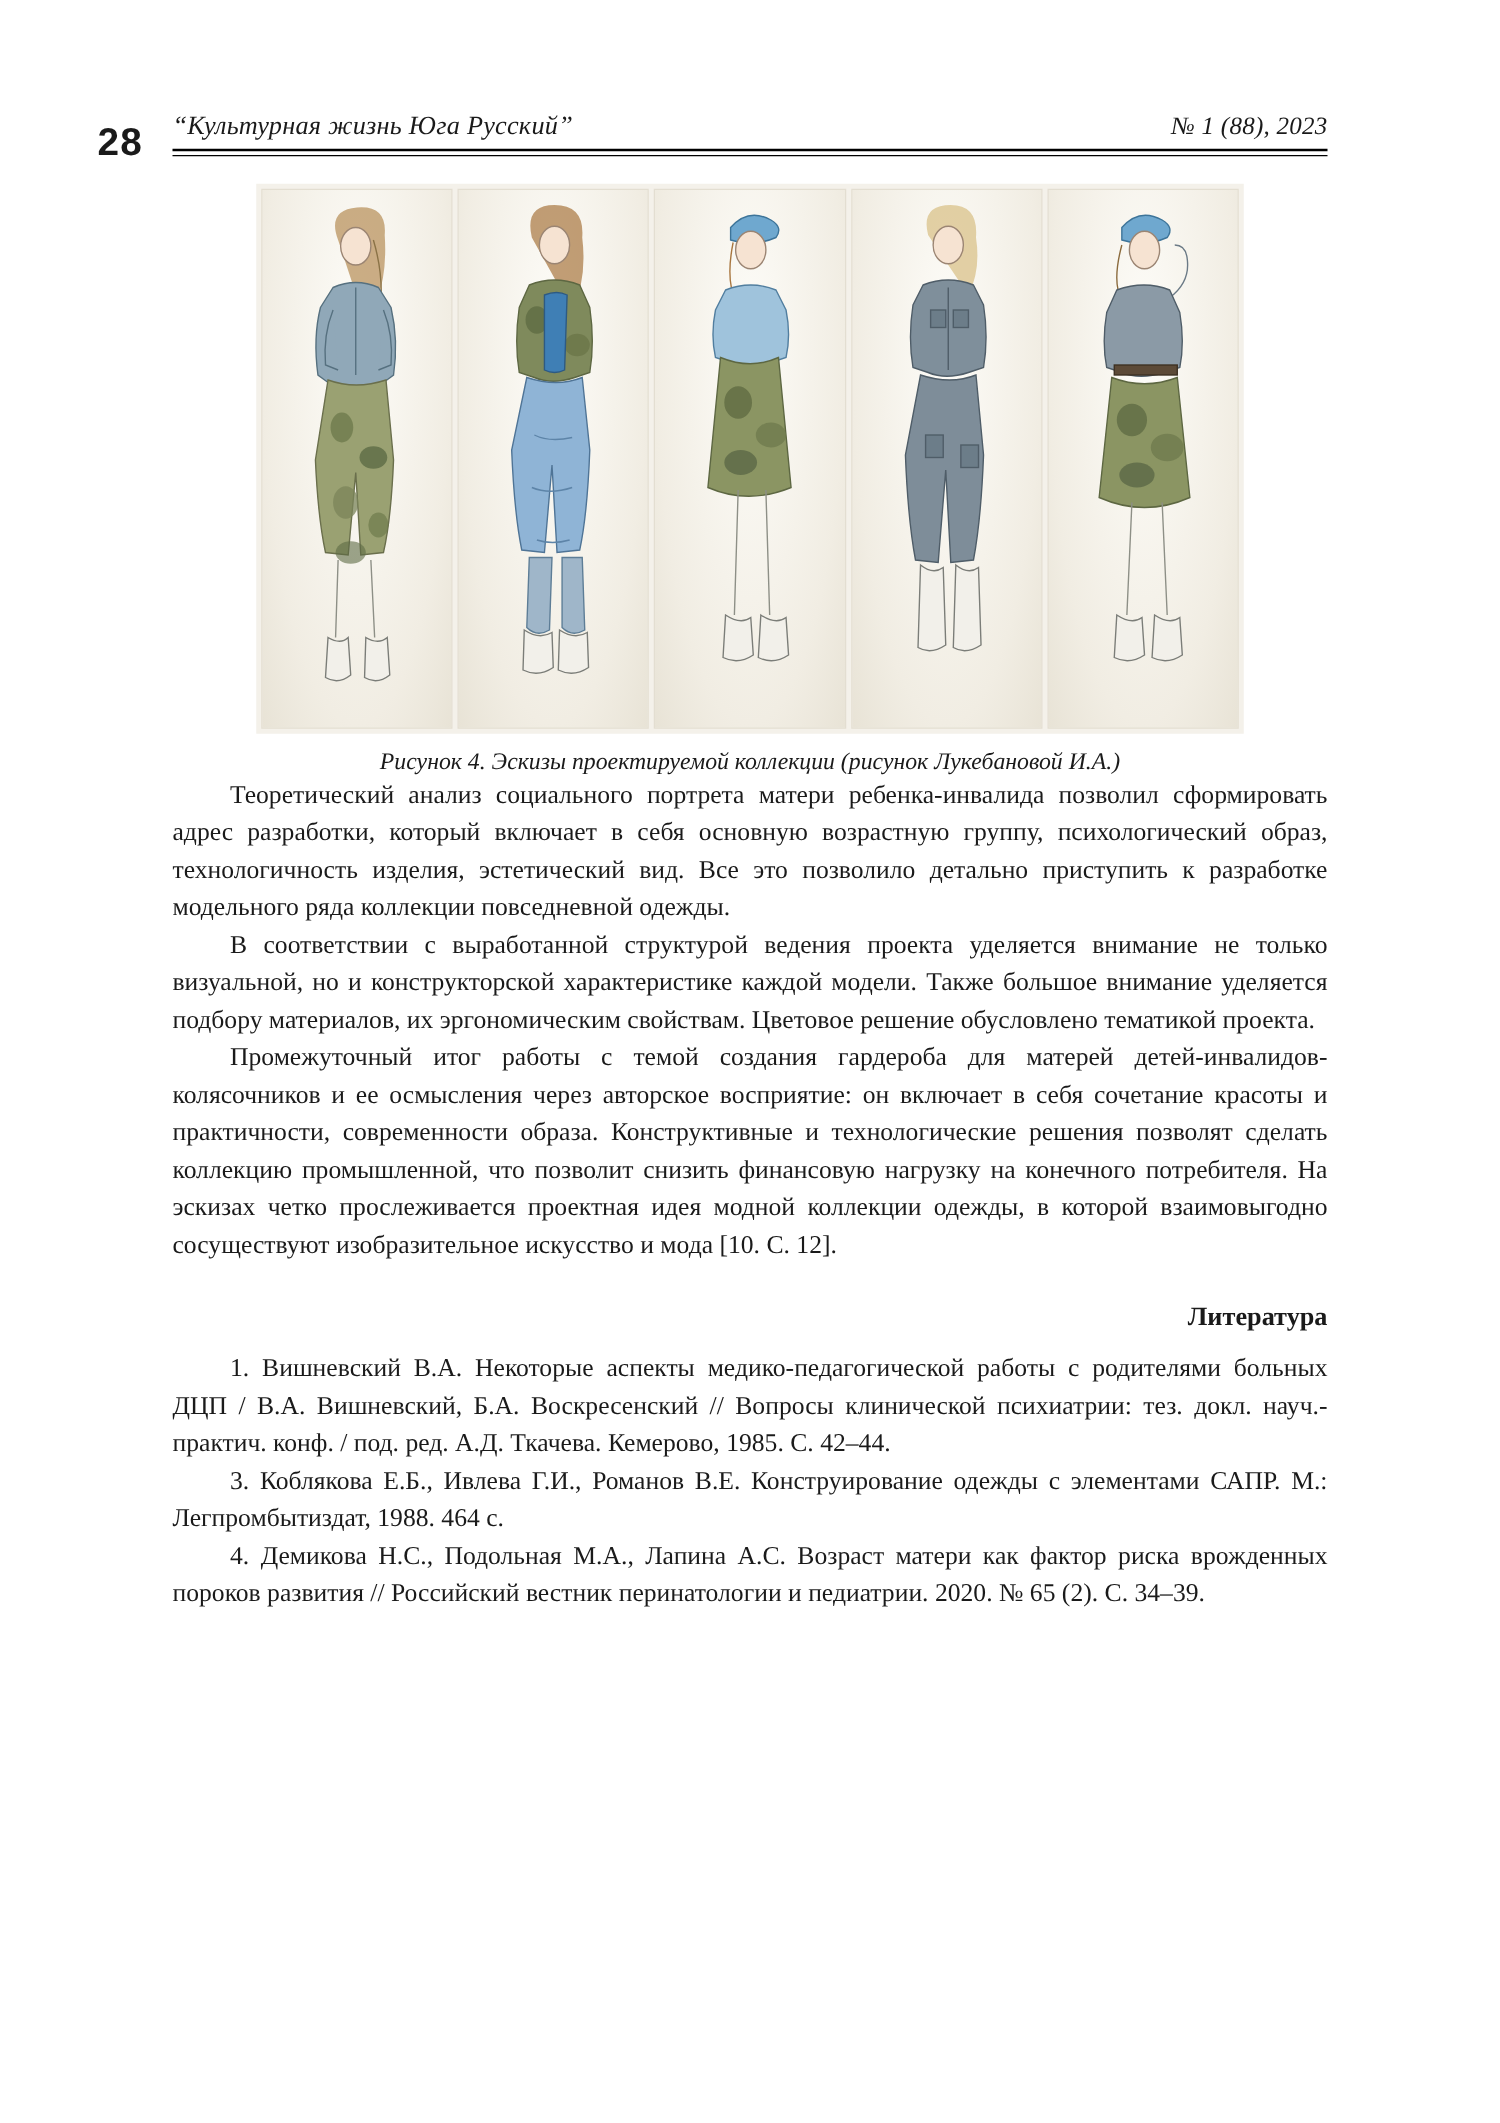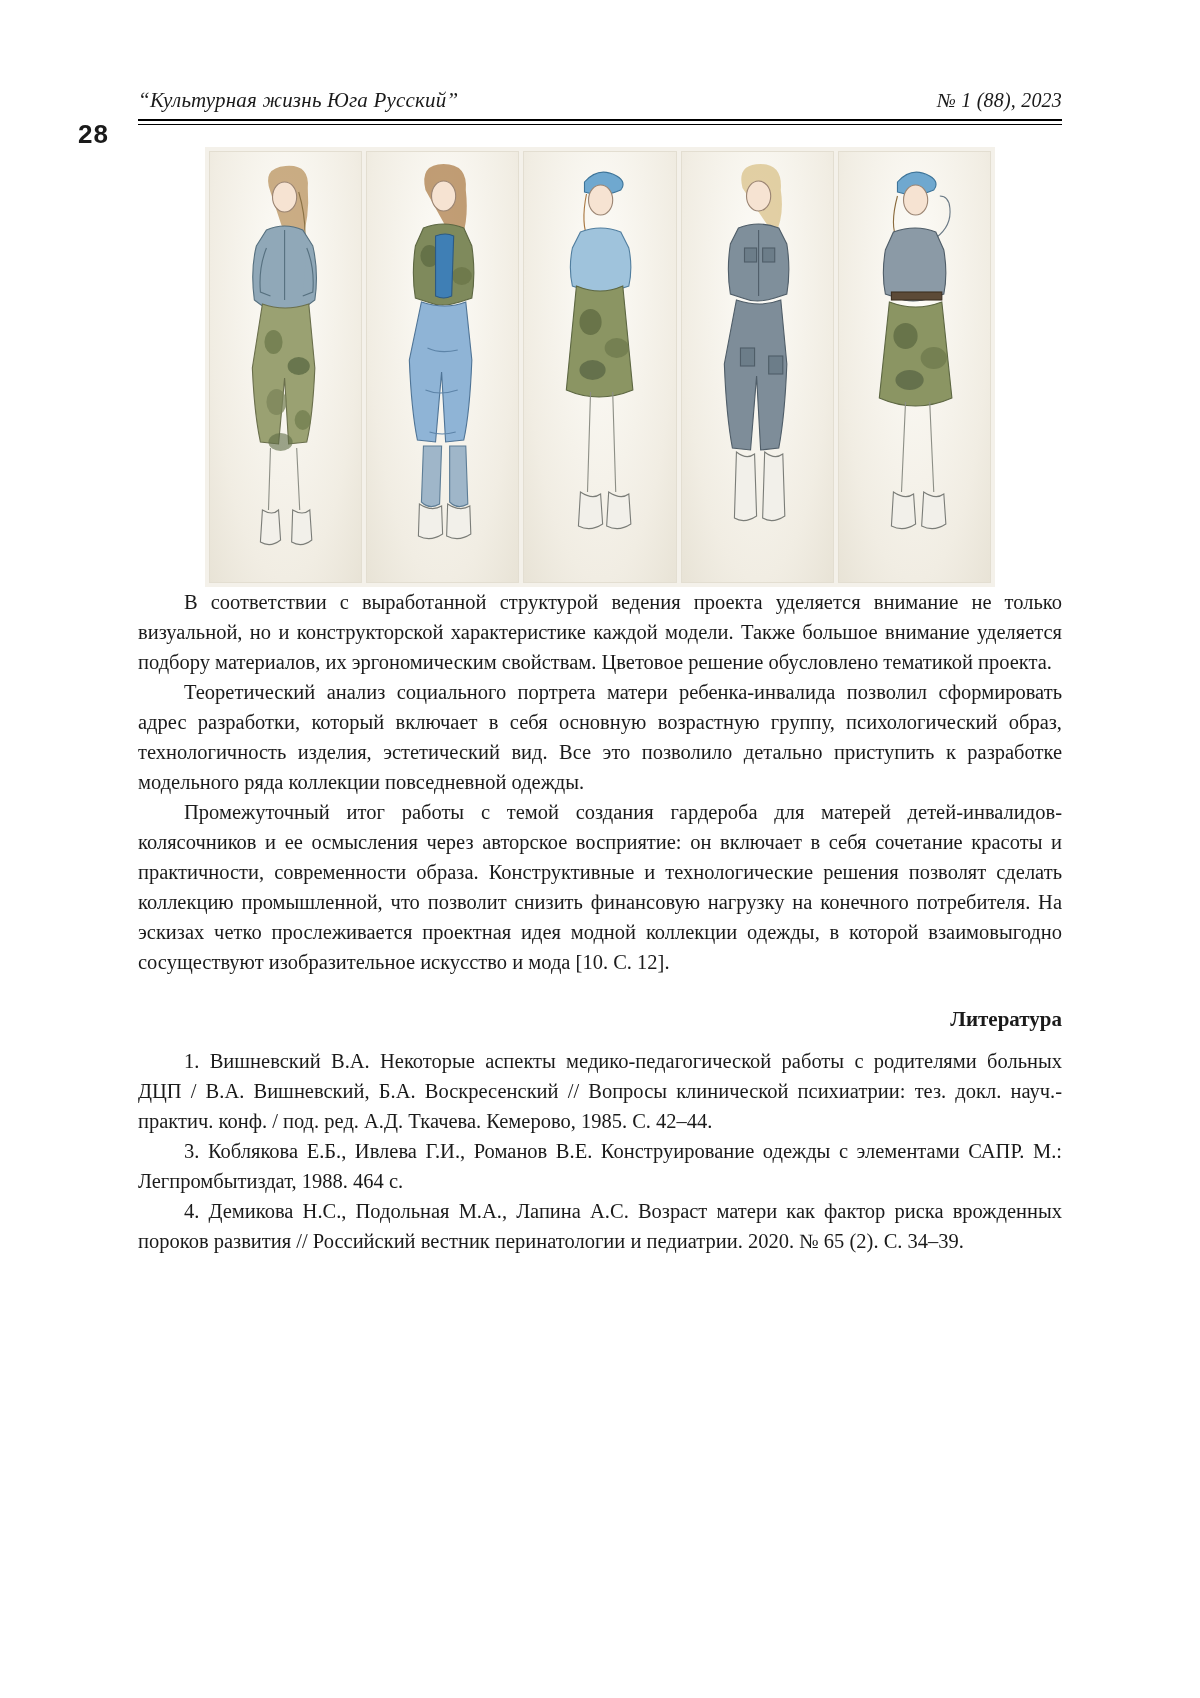--- a/index.html
+++ b/index.html
@@ -35,25 +35,25 @@
     display: flex;
     align-items: baseline;
     justify-content: space-between;
     font-style: italic;
     font-size: 21px;
     letter-spacing: 0.2px;
   }
   .page-number {
     position: absolute;
     left: -60px;
-    top: 31px;
+    top: 8px;
     font-family: "Liberation Sans", sans-serif;
     font-style: normal;
     font-weight: bold;
-    font-size: 26px;
+    font-size: 31px;
     letter-spacing: 1px;
   }
   .journal-title { white-space: nowrap; }
   .issue-info { white-space: nowrap; font-size: 20px; text-align: center; }
 
   .rule-double {
     margin-top: 6px;
     border-top: 2.5px solid #000;
     border-bottom: 1.2px solid #000;
     height: 3px;
@@ -251,24 +251,25 @@
               <ellipse cx="70" cy="228" rx="14" ry="10" fill="#566243" stroke="none" opacity="0.7"></ellipse>
 
               <path d="M66 250 l-4 90 M90 250 l4 90" stroke="#8d8f86"></path>
               <path d="M54 340 q12 8 20 2 l2 30 q-12 8 -24 2 z" fill="#f2f0ea" stroke="#7b7d78"></path>
               <path d="M84 340 q12 8 20 2 l2 30 q-12 8 -24 2 z" fill="#f2f0ea" stroke="#7b7d78"></path>
             </g>
           </svg>
         </div>
 
       </div>
+      <div class="figcaption">Рисунок 4. Эскизы проектируемой коллекции (рисунок Лукебановой И.А.)</div>
     </div>
 
+    <p class="body gap-top">Теоретический анализ социального портрета матери ребенка-инвалида позволил сформировать адрес разработки, который включает в себя основную возрастную группу, психологический образ, технологичность изделия, эстетический вид. Все это позволило детально приступить к разработке модельного ряда коллекции повседневной одежды.</p>
     <p class="body tight">В соответствии с выработанной структурой ведения проекта уделяется внимание не только визуальной, но и конструкторской характеристике каждой модели. Также большое внимание уделяется подбору материалов, их эргономическим свойствам. Цветовое решение обусловлено тематикой проекта.</p>
-    <p class="body gap-top">Теоретический анализ социального портрета матери ребенка-инвалида позволил сформировать адрес разработки, который включает в себя основную возрастную группу, психологический образ, технологичность изделия, эстетический вид. Все это позволило детально приступить к разработке модельного ряда коллекции повседневной одежды.</p>
     <p class="body tight">Промежуточный итог работы с темой создания гардероба для матерей детей-инвалидов-колясочников и ее осмысления через авторское восприятие: он включает в себя сочетание красоты и практичности, современности образа. Конструктивные и технологические решения позволят сделать коллекцию промышленной, что позволит снизить финансовую нагрузку на конечного потребителя. На эскизах четко прослеживается проектная идея модной коллекции одежды, в которой взаимовыгодно сосуществуют изобразительное искусство и мода [10. С. 12].</p>
 
     <div class="lit-heading">Литература</div>
 
     <p class="ref">1. Вишневский В.А. Некоторые аспекты медико-педагогической работы с родителями больных ДЦП / В.А. Вишневский, Б.А. Воскресенский // Вопросы клинической психиатрии: тез. докл. науч.-практич. конф. / под. ред. А.Д. Ткачева. Кемерово, 1985. С. 42–44.</p>
     <p class="ref">3. Коблякова Е.Б., Ивлева Г.И., Романов В.Е. Конструирование одежды с элементами САПР. М.: Легпромбытиздат, 1988. 464 с.</p>
     <p class="ref">4. Демикова Н.С., Подольная М.А., Лапина А.С. Возраст матери как фактор риска врожденных пороков развития // Российский вестник перинатологии и педиатрии. 2020. № 65 (2). С. 34–39.</p>
 
   </div>
 </div>

